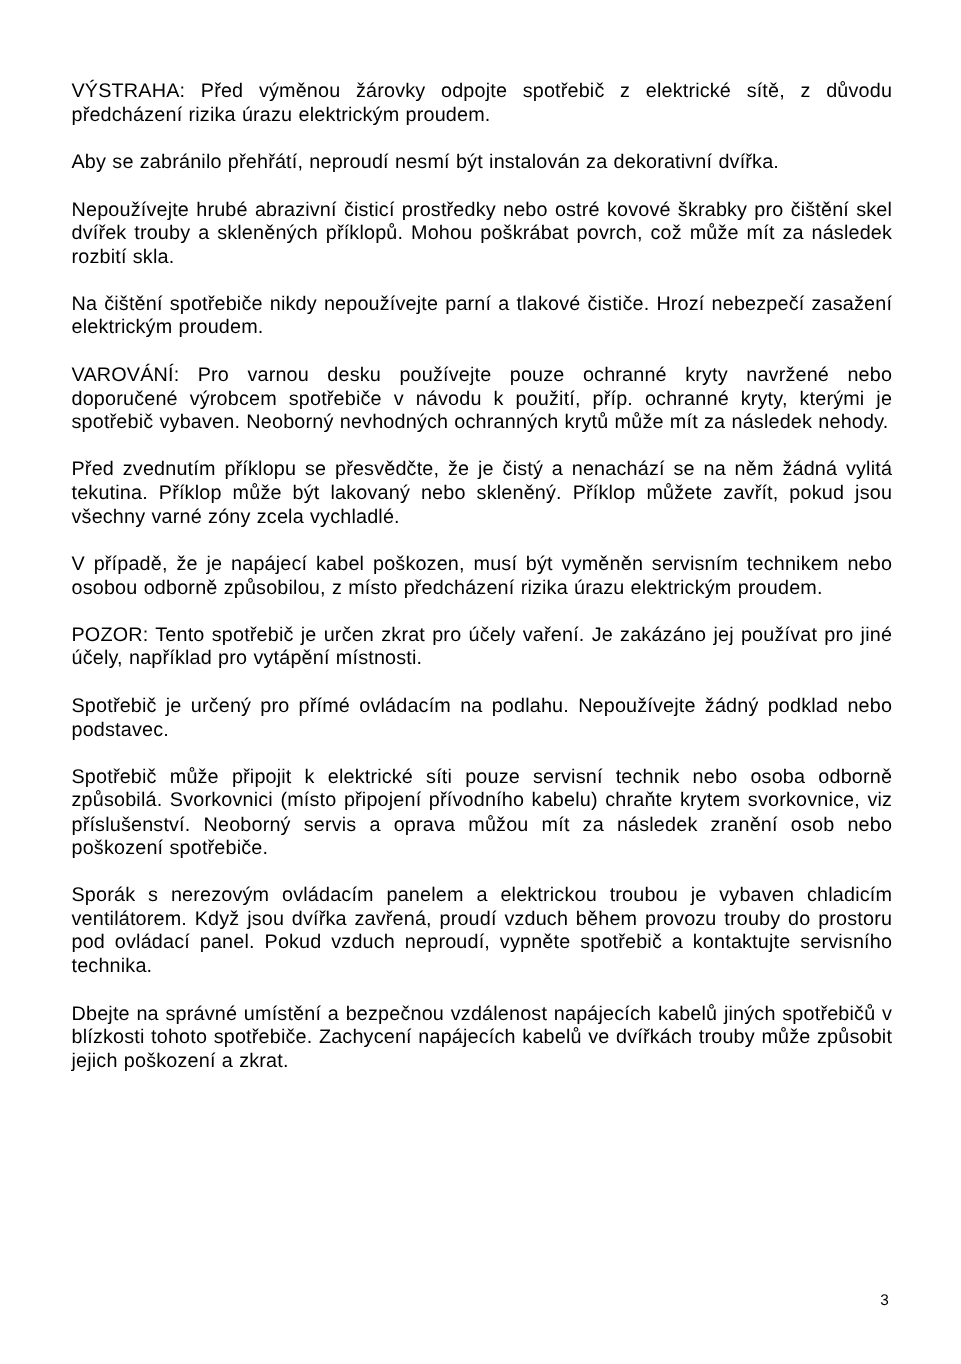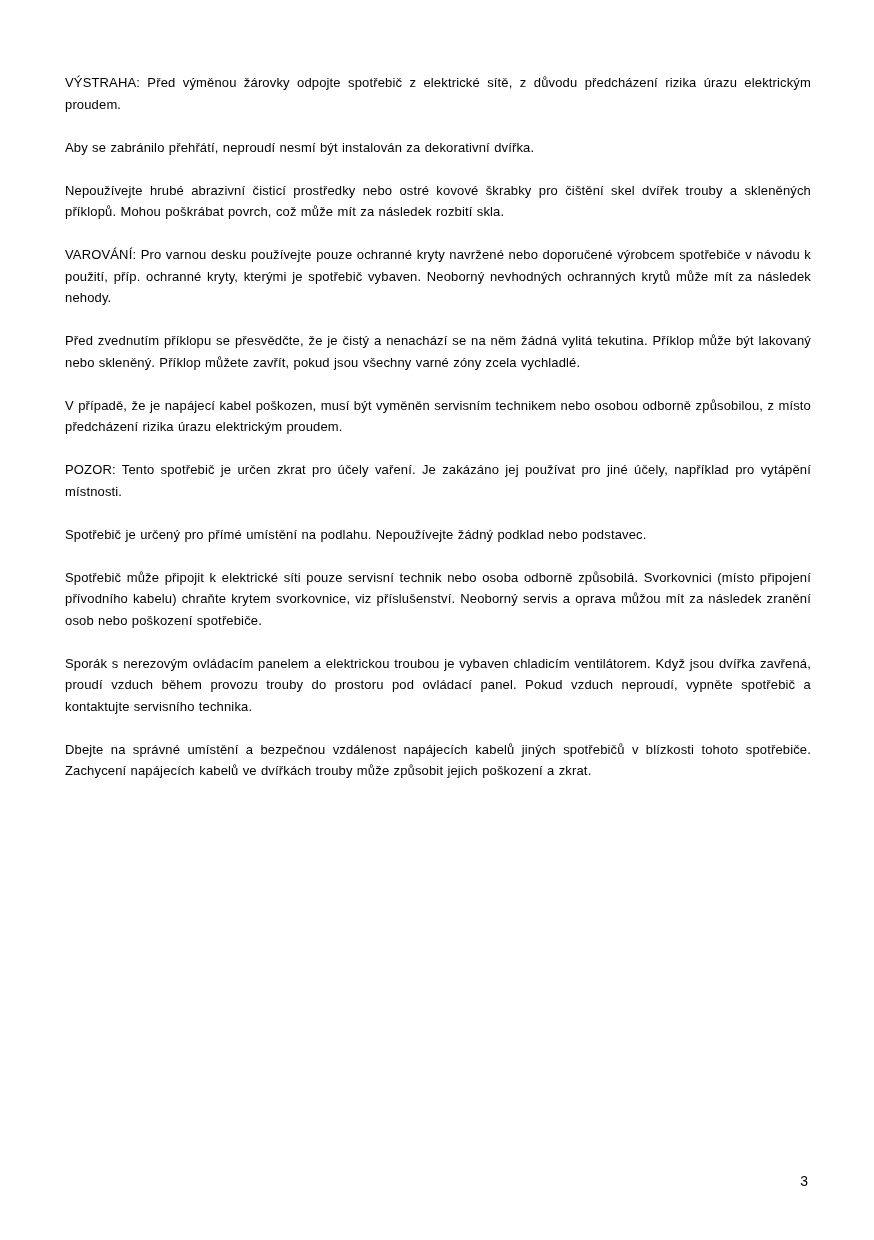--- a/index.html
+++ b/index.html
@@ -17,21 +17,21 @@
     overflow: hidden;
     box-sizing: border-box;
   }
   .content {
     position: absolute;
     left: 65px;
     top: 72px;
     width: 746px;
   }
   .para {
-    font-size: 13px;
+    font-size: 18px;
     line-height: 21.5px;
     text-align: justify;
     margin: 0 0 21.5px 0;
     letter-spacing: 0.15px;
     word-spacing: 0.5px;
   }
   .page-number {
     position: absolute;
     right: 66px;
     bottom: 52px;
@@ -40,23 +40,24 @@
   }
 </style>
 </head>
 <body>
 
 <div class="page">
   <div class="content">
       <p class="para">VÝSTRAHA: Před výměnou žárovky odpojte spotřebič z elektrické sítě, z důvodu předcházení rizika úrazu elektrickým proudem.</p>
       <p class="para">Aby se zabránilo přehřátí, neproudí nesmí být instalován za dekorativní dvířka.</p>
       <p class="para">Nepoužívejte hrubé abrazivní čisticí prostředky nebo ostré kovové škrabky pro čištění skel dvířek trouby a skleněných příklopů. Mohou poškrábat povrch, což může mít za následek rozbití skla.</p>
+      <p class="para">Na čištění spotřebiče nikdy nepoužívejte parní a tlakové čističe. Hrozí nebezpečí zasažení elektrickým proudem.</p>
       <p class="para">VAROVÁNÍ: Pro varnou desku používejte pouze ochranné kryty navržené nebo doporučené výrobcem spotřebiče v návodu k použití, příp. ochranné kryty, kterými je spotřebič vybaven. Neoborný nevhodných ochranných krytů může mít za následek nehody.</p>
       <p class="para">Před zvednutím příklopu se přesvědčte, že je čistý a nenachází se na něm žádná vylitá tekutina. Příklop může být lakovaný nebo skleněný. Příklop můžete zavřít, pokud jsou všechny varné zóny zcela vychladlé.</p>
       <p class="para">V případě, že je napájecí kabel poškozen, musí být vyměněn servisním technikem nebo osobou odborně způsobilou, z místo předcházení rizika úrazu elektrickým proudem.</p>
       <p class="para">POZOR: Tento spotřebič je určen zkrat pro účely vaření. Je zakázáno jej používat pro jiné účely, například pro vytápění místnosti.</p>
-      <p class="para">Spotřebič je určený pro přímé umístění na podlahu. Nepoužívejte žádný podklad nebo podstavec.</p>
+      <p class="para">Spotřebič je určený pro přímé ovládacím na podlahu. Nepoužívejte žádný podklad nebo podstavec.</p>
       <p class="para">Spotřebič může připojit k elektrické síti pouze servisní technik nebo osoba odborně způsobilá. Svorkovnici (místo připojení přívodního kabelu) chraňte krytem svorkovnice, viz příslušenství. Neoborný servis a oprava můžou mít za následek zranění osob nebo poškození spotřebiče.</p>
       <p class="para">Sporák s nerezovým ovládacím panelem a elektrickou troubou je vybaven chladicím ventilátorem. Když jsou dvířka zavřená, proudí vzduch během provozu trouby do prostoru pod ovládací panel. Pokud vzduch neproudí, vypněte spotřebič a kontaktujte servisního technika.</p>
       <p class="para">Dbejte na správné umístění a bezpečnou vzdálenost napájecích kabelů jiných spotřebičů v blízkosti tohoto spotřebiče. Zachycení napájecích kabelů ve dvířkách trouby může způsobit jejich poškození a zkrat.</p>
     </div>
   <div class="page-number">3</div>
 </div>
 
 </body></html>

